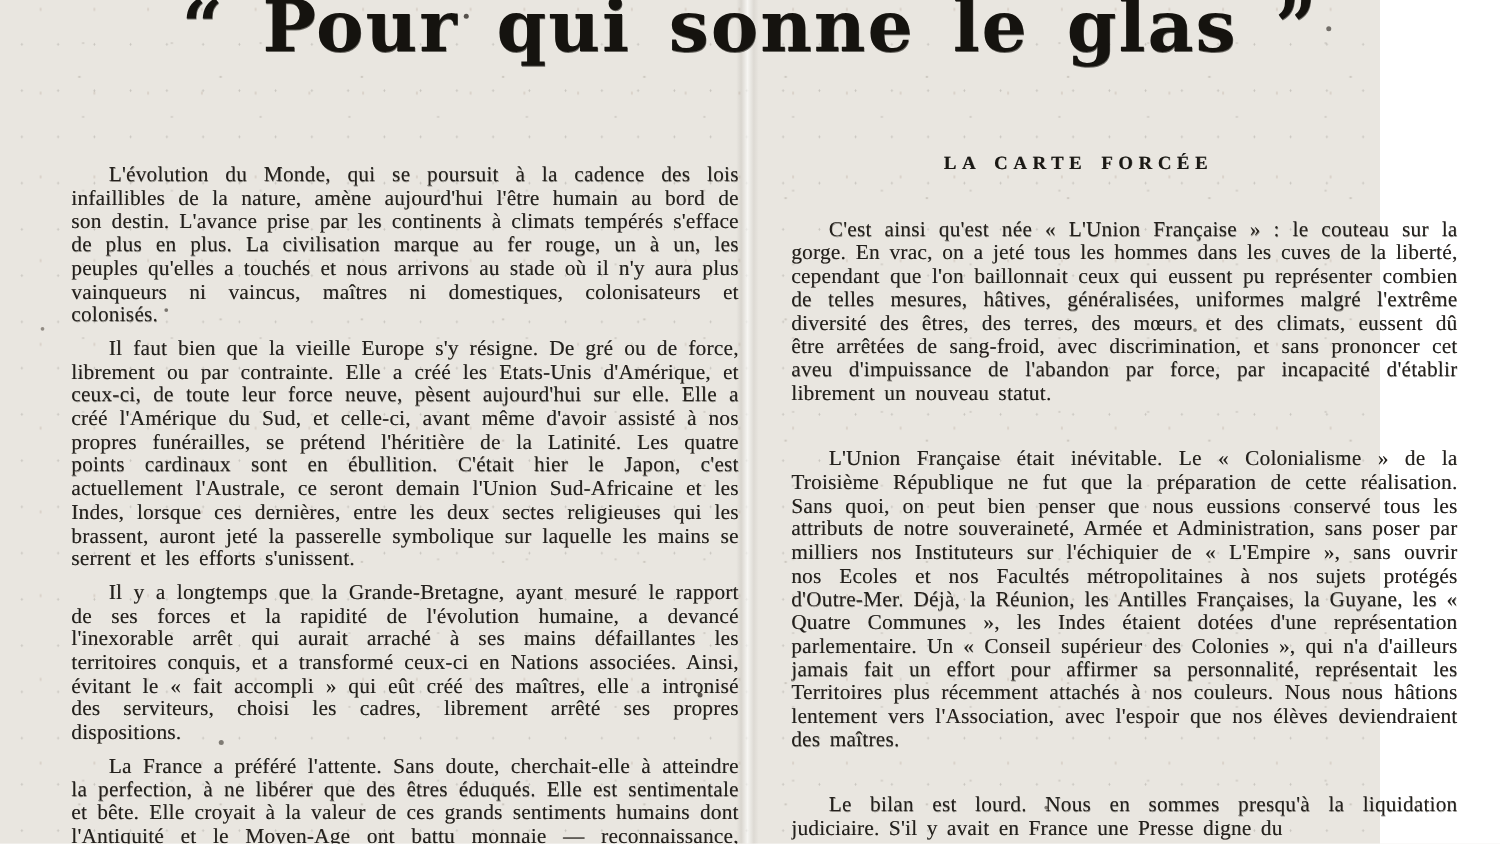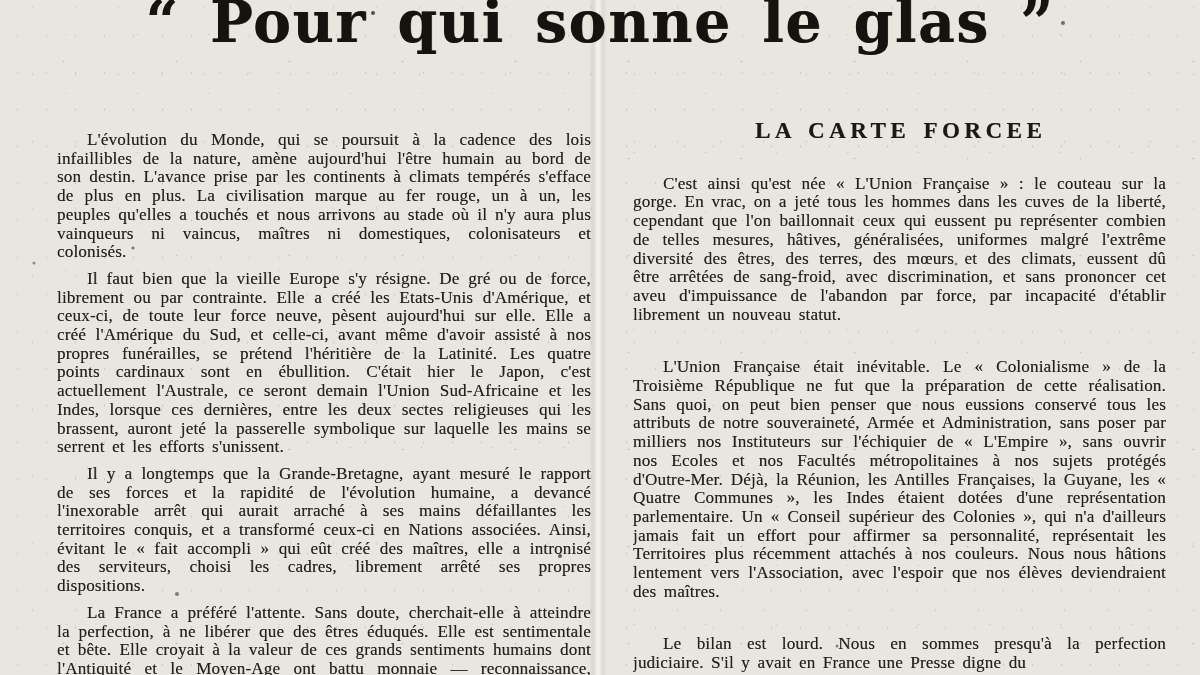--- a/index.html
+++ b/index.html
@@ -2,21 +2,21 @@
 <html><head>
 <meta charset="utf-8">
 <style>
   html, body {
     margin: 0; padding: 0;
     width: 1200px; height: 675px;
     overflow: hidden;
   }
   .page {
     position: relative;
-    width: 1200px; height: 675px;
+    width: 1104px; height: 675px;
     background-color: #e9e6e0;
     background-image:
       radial-gradient(rgba(110,100,85,0.22) 0.8px, transparent 1.4px),
       radial-gradient(rgba(90,80,70,0.16) 0.7px, transparent 1.2px),
       radial-gradient(rgba(150,120,100,0.18) 0.6px, transparent 1.1px),
       radial-gradient(rgba(60,55,48,0.20) 0.5px, transparent 1px);
     background-size: 113px 97px, 71px 59px, 43px 67px, 29px 37px;
     background-position: 7px 13px, 31px 5px, 11px 41px, 3px 17px;
     font-family: "Liberation Serif", serif;
     color: #23201c;
@@ -79,21 +79,21 @@
     text-shadow: 0.3px 0.3px 0 rgba(30,26,20,0.45);
   }
   .col-left  { left: 57px;  top: 131px; width: 534px; height: 544px; overflow: hidden; font-family: Liberation Serif, serif; }
   .col-right { left: 633px; top: 122px; width: 533px; height: 553px; overflow: hidden; }
   .col-right p { margin-bottom: 3px; margin-top: 34px; }
   .col-right p.tight { margin-bottom: 2px; }
   .section-heading {
     margin: 0 0 16px 122px;
     font-family: "Liberation Serif", serif;
     font-weight: bold;
-    font-size: 23px;
+    font-size: 15px;
     letter-spacing: 4.5px;
     color: #1b1915;
     text-indent: 0;
     text-shadow: 0.4px 0.4px 0 rgba(20,18,14,0.55);
   }
   .it { font-style: italic; }
 </style>
 </head>
 <body>
 
@@ -108,16 +108,16 @@
     <p>L'évolution du Monde, qui se poursuit à la cadence des lois infaillibles de la nature, amène aujourd'hui l'être humain au bord de son destin. L'avance prise par les continents à climats tempérés s'efface de plus en plus. La civilisation marque au fer rouge, un à un, les peuples qu'elles a touchés et nous arrivons au stade où il n'y aura plus vainqueurs ni vaincus, maîtres ni domestiques, colonisateurs et colonisés.</p>
     <p>Il faut bien que la vieille Europe s'y résigne. De gré ou de force, librement ou par contrainte. Elle a créé les Etats-Unis d'Amérique, et ceux-ci, de toute leur force neuve, pèsent aujourd'hui sur elle. Elle a créé l'Amérique du Sud, et celle-ci, avant même d'avoir assisté à nos propres funérailles, se prétend l'héritière de la Latinité. Les quatre points cardinaux sont en ébullition. C'était hier le Japon, c'est actuellement l'Australe, ce seront demain l'Union Sud-Africaine et les Indes, lorsque ces dernières, entre les deux sectes religieuses qui les brassent, auront jeté la passerelle symbolique sur laquelle les mains se serrent et les efforts s'unissent.</p>
     <p>Il y a longtemps que la Grande-Bretagne, ayant mesuré le rapport de ses forces et la rapidité de l'évolution humaine, a devancé l'inexorable arrêt qui aurait arraché à ses mains défaillantes les territoires conquis, et a transformé ceux-ci en Nations associées. Ainsi, évitant le « fait accompli » qui eût créé des maîtres, elle a intronisé des serviteurs, choisi les cadres, librement arrêté ses propres dispositions.</p>
     <p>La France a préféré l'attente. Sans doute, cherchait-elle à atteindre la perfection, à ne libérer que des êtres éduqués. Elle est sentimentale et bête. Elle croyait à la valeur de ces grands sentiments humains dont l'Antiquité et le Moyen-Age ont battu monnaie — reconnaissance, bonté, pureté d'âme, pro-</p>
   </div>
 
   <div class="col col-right">
     <h2 class="section-heading">LA CARTE FORCÉE</h2>
     <p class="tight">C'est ainsi qu'est née « L'Union Française » : le couteau sur la gorge. En vrac, on a jeté tous les hommes dans les cuves de la liberté, cependant que l'on baillonnait ceux qui eussent pu représenter combien de telles mesures, hâtives, généralisées, uniformes malgré l'extrême diversité des êtres, des terres, des mœurs et des climats, eussent dû être arrêtées de sang-froid, avec discrimination, et sans prononcer cet aveu d'impuissance de l'abandon par force, par incapacité d'établir librement un nouveau statut.</p>
     <p>L'Union Française était inévitable. Le « Colonialisme » de la Troisième République ne fut que la préparation de cette réalisation. Sans quoi, on peut bien penser que nous eussions conservé tous les attributs de notre souveraineté, Armée et Administration, sans poser par milliers nos Instituteurs sur l'échiquier de « L'Empire », sans ouvrir nos Ecoles et nos Facultés métropolitaines à nos sujets protégés d'Outre-Mer. Déjà, la Réunion, les Antilles Françaises, la Guyane, les « Quatre Communes », les Indes étaient dotées d'une représentation parlementaire. Un « Conseil supérieur des Colonies », qui n'a d'ailleurs jamais fait un effort pour affirmer sa personnalité, représentait les Territoires plus récemment attachés à nos couleurs. Nous nous hâtions lentement vers l'Association, avec l'espoir que nos élèves deviendraient des maîtres.</p>
-    <p>Le bilan est lourd. Nous en sommes presqu'à la perfection judiciaire. S'il y avait en France une Presse digne du</p>
+    <p>Le bilan est lourd. Nous en sommes presqu'à la liquidation judiciaire. S'il y avait en France une Presse digne du</p>
   </div>
 
 </div>
 
 </body></html>

